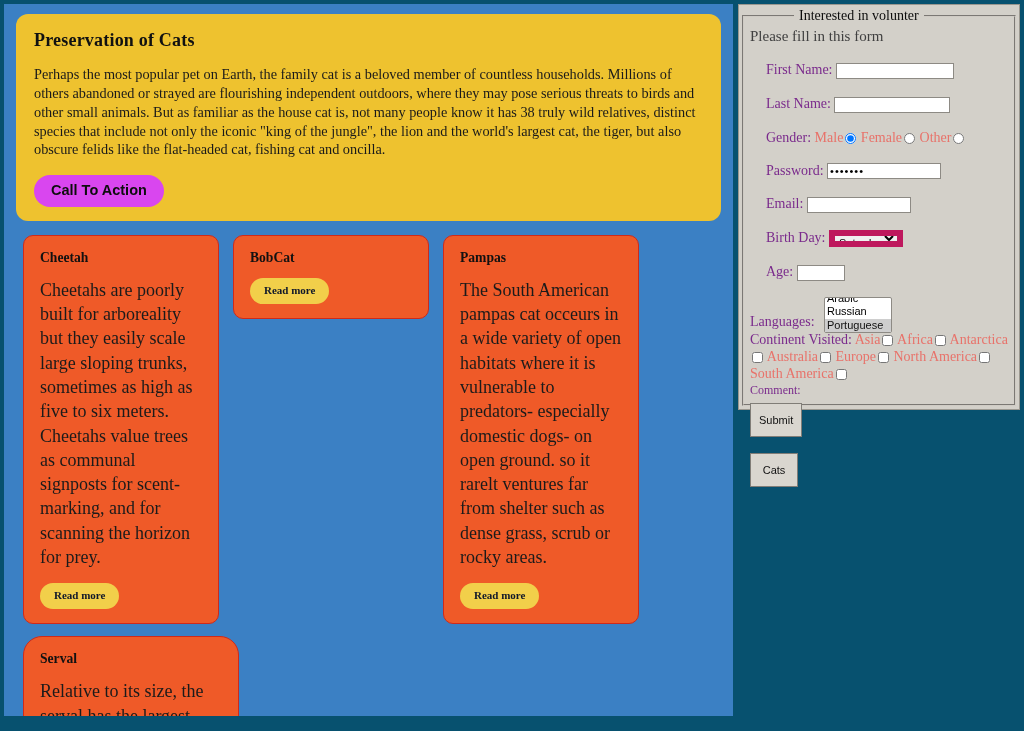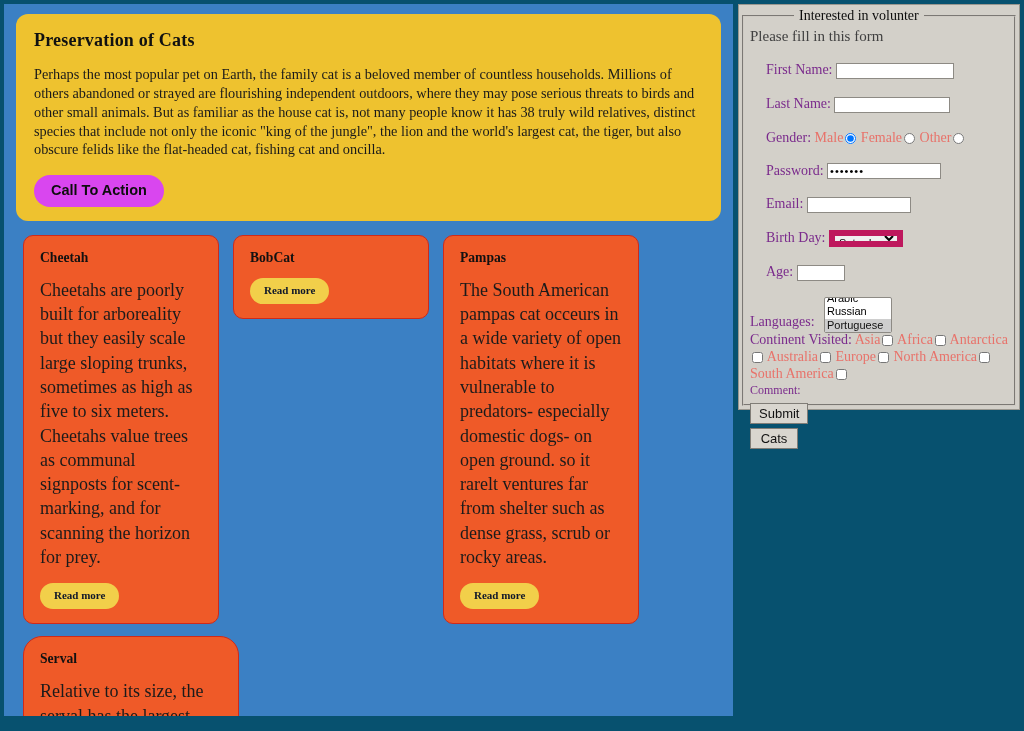--- a/index.html
+++ b/index.html
@@ -193,26 +193,26 @@
     border: 1px solid #8d8a84;
     background: #ffffff;
     padding: 4px 5px;
     resize: both;
     overflow: scroll;
     vertical-align: top;
   }
   .form-btn {
     display: block;
     font-family: "Liberation Sans", "DejaVu Sans", sans-serif;
-    font-size: 13px;
+    font-size: 11px;
     color: #111;
     background: #d9d6cf;
     border: 1px solid #807d77;
-    padding: 2px 8px;
-    margin: 4px 0 4px 0;
+    padding: 10px 8px;
+    margin: 4px 0 16px 0;
     min-width: 48px;
     cursor: pointer;
   }
 </style>
 </head>
 <body>
 
 <div id="page">
 
   <div id="main-container">

